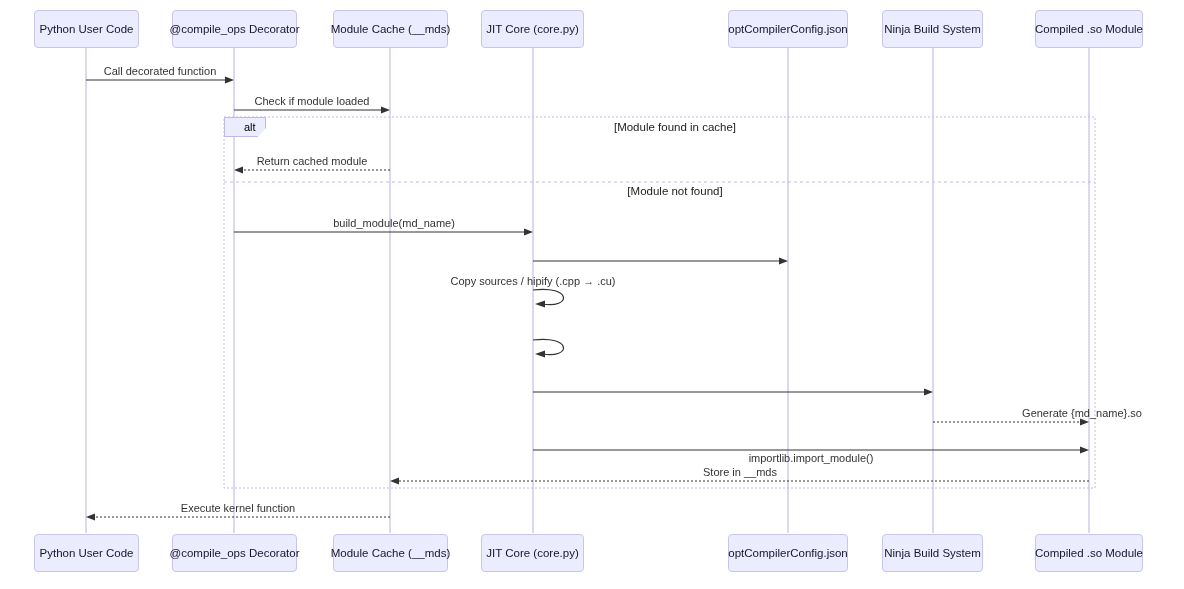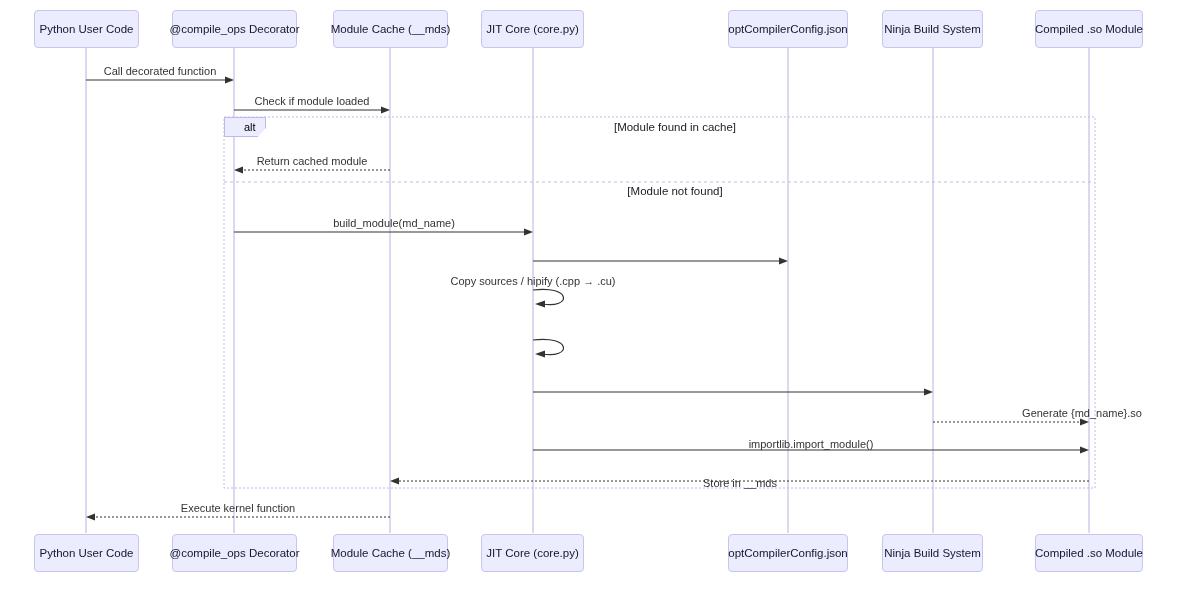--- a/index.html
+++ b/index.html
@@ -129,17 +129,17 @@
     </div>
   <div class="cond-label" style="left:662px;top:121px;">[Module found in cache]</div>
   <div class="cond-label" style="left:662px;top:185px;">[Module not found]</div>
 
   <div class="msg-label" style="left:160px; top:65px;">Call decorated function</div>
   <div class="msg-label" style="left:312px; top:95px;">Check if module loaded</div>
   <div class="msg-label" style="left:312px; top:155px;">Return cached module</div>
   <div class="msg-label" style="left:394px; top:217px;">build_module(md_name)</div>
   <div class="msg-label" style="left:533px; top:275px;">Copy sources / hipify (.cpp → .cu)</div>
   <div class="msg-label" style="left:1042px;top:407px;margin-left:40px;">Generate {md_name}.so</div>
-  <div class="msg-label" style="left:811px; top:438px;">importlib.import_module()</div>
-  <div class="msg-label" style="left:740px; top:466px;margin-top:11px;">Store in __mds</div>
+  <div class="msg-label" style="left:811px; top:452px;">importlib.import_module()</div>
+  <div class="msg-label" style="left:740px; top:466px;">Store in __mds</div>
   <div class="msg-label" style="left:238px; top:502px;">Execute kernel function</div>
 
 </div>
 
 </body></html>

